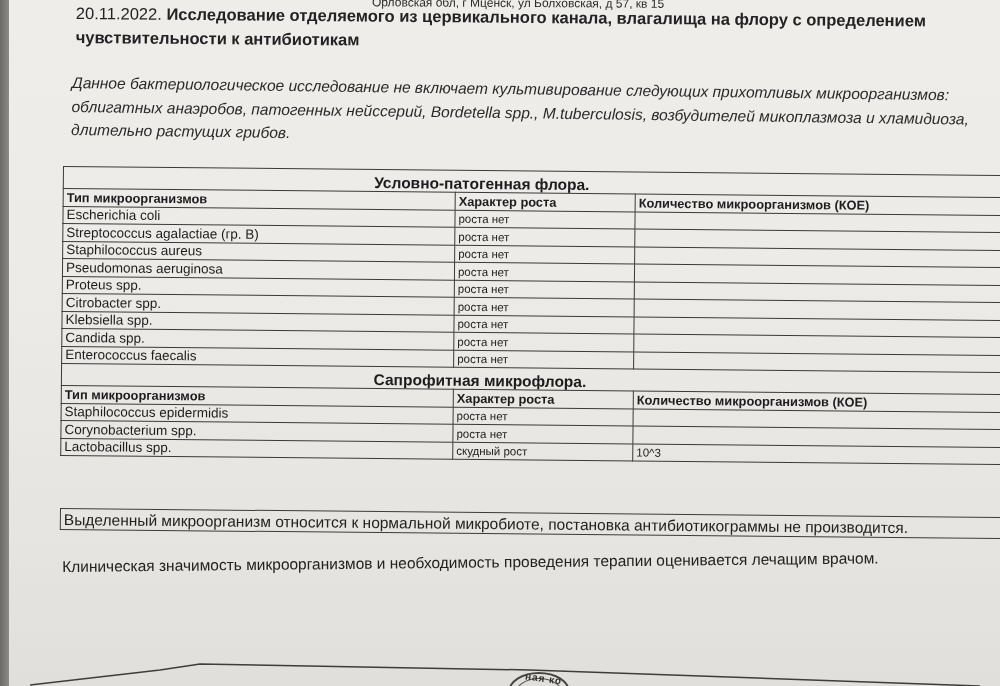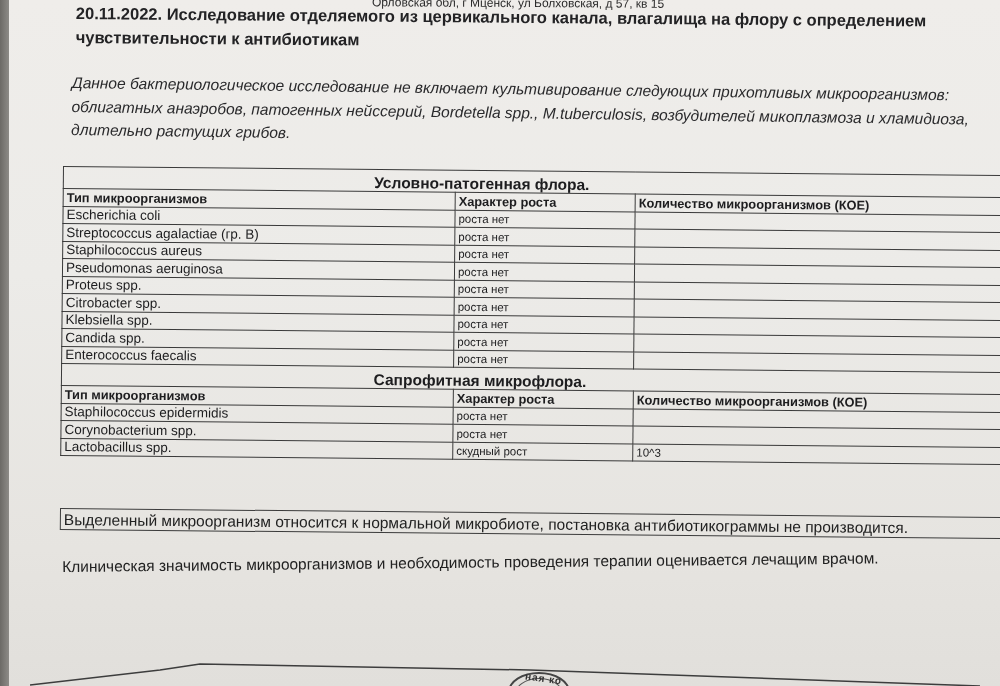--- a/index.html
+++ b/index.html
@@ -19,21 +19,21 @@
     }
     .addr {
       position:absolute; left:372px; top:-4px; font-size:12px; color:#2b2b2b;
       white-space:nowrap; transform:rotate(0.3deg);
     }
     .title {
       position:absolute; left:76px; top:1px; width:910px;
       font-size:16.5px; line-height:24px; font-weight:bold; color:#232325;
       transform:rotate(0.5deg); transform-origin:left top;
     }
-    .title .date { font-weight:bold; }
+    .title .date { font-weight:normal; }
     .note {
       position:absolute; left:72px; top:71px; width:900px;
       font-size:15.5px; line-height:23.5px; font-style:italic; color:#2a2a2c;
       transform:rotate(0.8deg); transform-origin:left top;
     }
     .tbl-wrap {
       position:absolute; left:63px; top:166px; width:960px;
       transform:rotate(0.55deg); transform-origin:left top;
     }
     table.flora {

